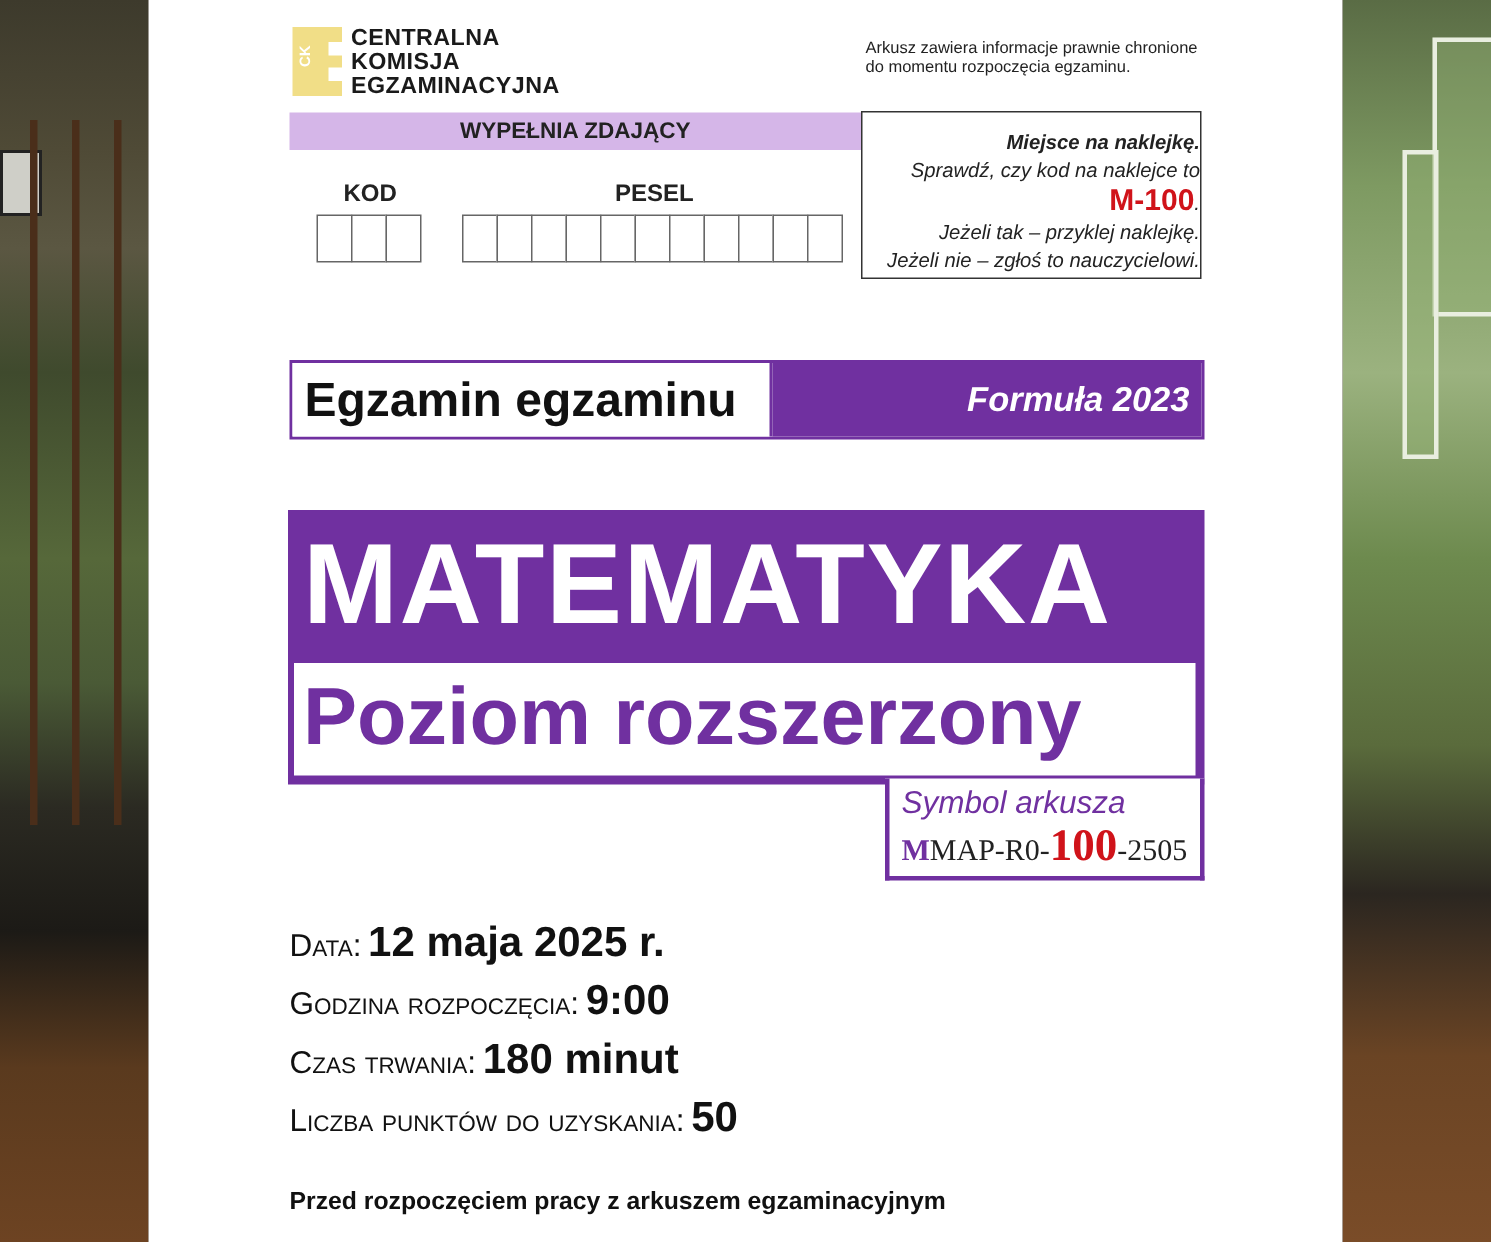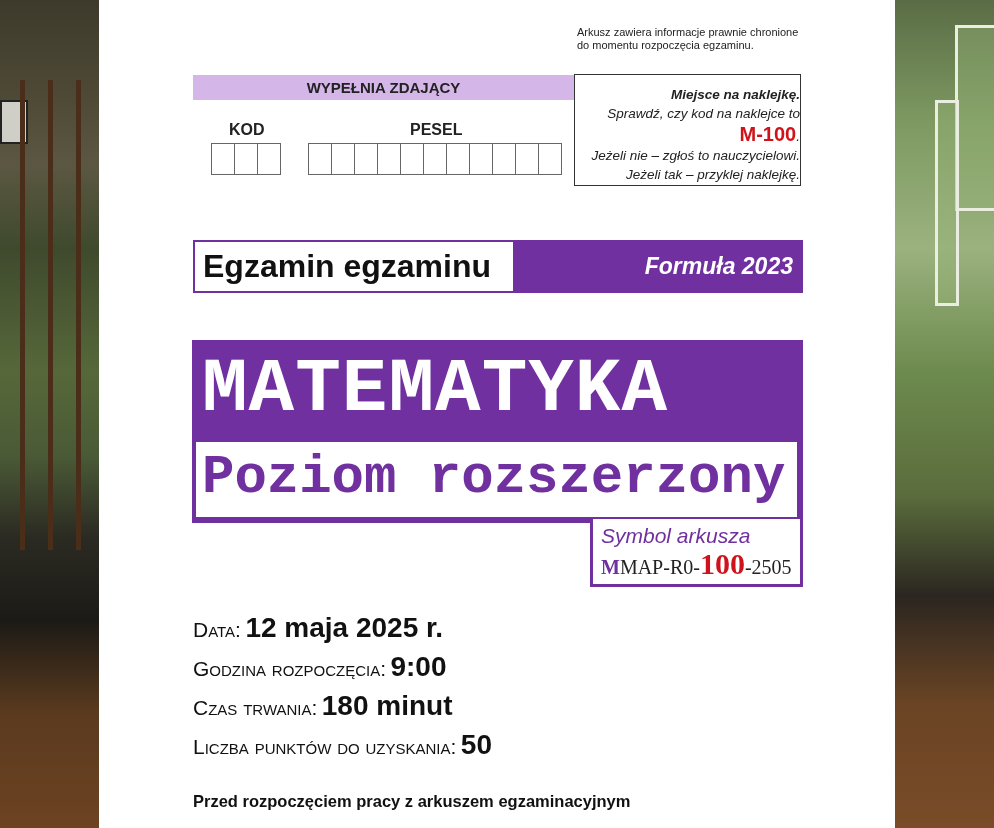--- a/index.html
+++ b/index.html
@@ -25,21 +25,21 @@
   .kod-label{position:absolute;left:130px;top:121px;font-weight:bold;font-size:16px;color:#222;}
   .pesel-label{position:absolute;left:311px;top:121px;font-weight:bold;font-size:16px;color:#222;}
   .boxes{position:absolute;display:flex;}
   .boxes span{width:22px;height:30px;border:1px solid #666;margin-right:-1px;background:#fff;}
   .sticker{position:absolute;left:475px;top:74px;width:227px;height:112px;border:1.5px solid #333;text-align:right;font-style:italic;color:#222;font-size:13.5px;line-height:19px;padding-top:10px;box-sizing:border-box;}
   .sticker .t1{font-weight:bold;}
   .sticker .code{font-style:normal;font-weight:bold;color:#d0131a;font-size:20px;line-height:22px;margin-top:48px;}
   .exam-row{position:absolute;left:94px;top:240px;width:610px;height:53px;border:2px solid #7030a0;box-sizing:border-box;display:flex;}
   .exam-row .l{width:320px;background:#fff;font-weight:bold;font-size:32px;line-height:49px;padding-left:8px;color:#111;box-sizing:border-box;border-right:2px solid #7030a0;}
   .exam-row .r{flex:1;background:#7030a0;color:#fff;font-weight:bold;font-style:italic;font-size:23px;line-height:49px;text-align:right;padding-right:8px;}
-  .title-block{position:absolute;left:93px;top:340px;width:611px;height:183px;background:#7030a0;box-sizing:border-box;font-family:Liberation Mono, monospace;}
+  .title-block{position:absolute;left:93px;top:340px;width:611px;height:183px;background:#7030a0;box-sizing:border-box;}
   .title-block .main{color:#fff;font-weight:bold;font-size:76px;line-height:100px;padding-left:10px;letter-spacing:1px;}
   .title-block .sub{position:absolute;left:4px;top:102px;width:601px;height:75px;background:#fff;color:#7030a0;font-weight:bold;font-size:54px;line-height:72px;padding-left:6px;box-sizing:border-box;}
   .symbol{position:absolute;left:491px;top:519px;width:213px;height:68px;border:3px solid #7030a0;border-top:none;box-sizing:border-box;background:#fff;}
   .symbol .lbl{color:#7030a0;font-style:italic;font-size:21px;line-height:30px;padding-left:8px;padding-top:2px;}
   .symbol .code{font-size:20px;line-height:25px;padding-left:8px;color:#222;font-family:Liberation Serif, serif;}
   .symbol .code .m{color:#7030a0;font-weight:bold;}
   .symbol .code .n{color:#d0131a;font-weight:bold;font-size:30px;}
   .info{position:absolute;left:94px;}
   .info .k{font-size:19px;color:#111;font-variant:small-caps;font-size:21px;}
   .info .v{font-weight:bold;font-size:28px;color:#111;}
@@ -54,20 +54,32 @@
   <div class="bar" style="left:48px"></div>
   <div class="bar" style="left:76px"></div>
 </div>
 <div class="bg-right">
   <div class="win" style="left:60px;top:25px;width:36px;height:180px"></div>
   <div class="win" style="left:40px;top:100px;width:18px;height:200px"></div>
 </div>
 
 <div class="page">
 
+  <div class="logo">
+    <div class="logo-mark">
+      <span class="ck">CK</span>
+      <span class="notch1"></span>
+        <span class="notch2"></span>
+    </div>
+    <div class="logo-text">
+      <div>CENTRALNA</div>
+      <div>KOMISJA</div>
+      <div>EGZAMINACYJNA</div>
+    </div>
+  </div>
 
   <div class="legal">
     <div>Arkusz zawiera informacje prawnie chronione</div>
     <div>do momentu rozpoczęcia egzaminu.</div>
   </div>
 
   <div class="fill-band">WYPEŁNIA ZDAJĄCY</div>
   <div class="kod-label">KOD</div>
   <div class="pesel-label">PESEL</div>
 
@@ -87,22 +99,22 @@
     <span></span>
     <span></span>
     <span></span>
     <span></span>
   </div>
 
   <div class="sticker">
     <div class="t1">Miejsce na naklejkę.</div>
     <div>Sprawdź, czy kod na naklejce to</div>
     <div><span class="code">M-100</span><span>.</span></div>
+    <div>Jeżeli tak – przyklej naklejkę.</div>
     <div>Jeżeli nie – zgłoś to nauczycielowi.</div>
-    <div>Jeżeli tak – przyklej naklejkę.</div>
   </div>
 
   <div class="exam-row">
     <div class="l">Egzamin egzaminu</div>
     <div class="r">Formuła 2023</div>
   </div>
 
   <div class="title-block">
     <div class="main">MATEMATYKA</div>
     <div class="sub">Poziom rozszerzony</div>

